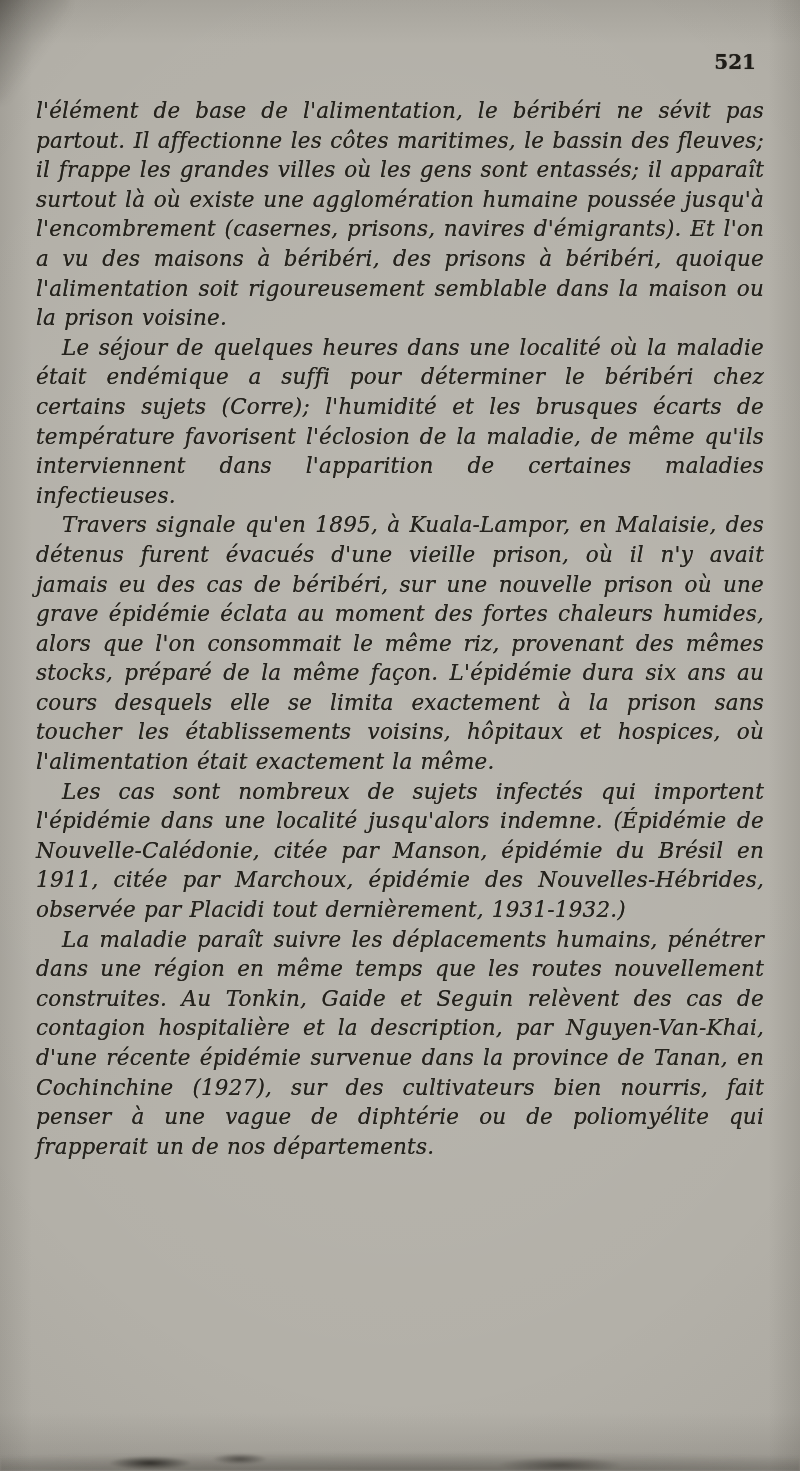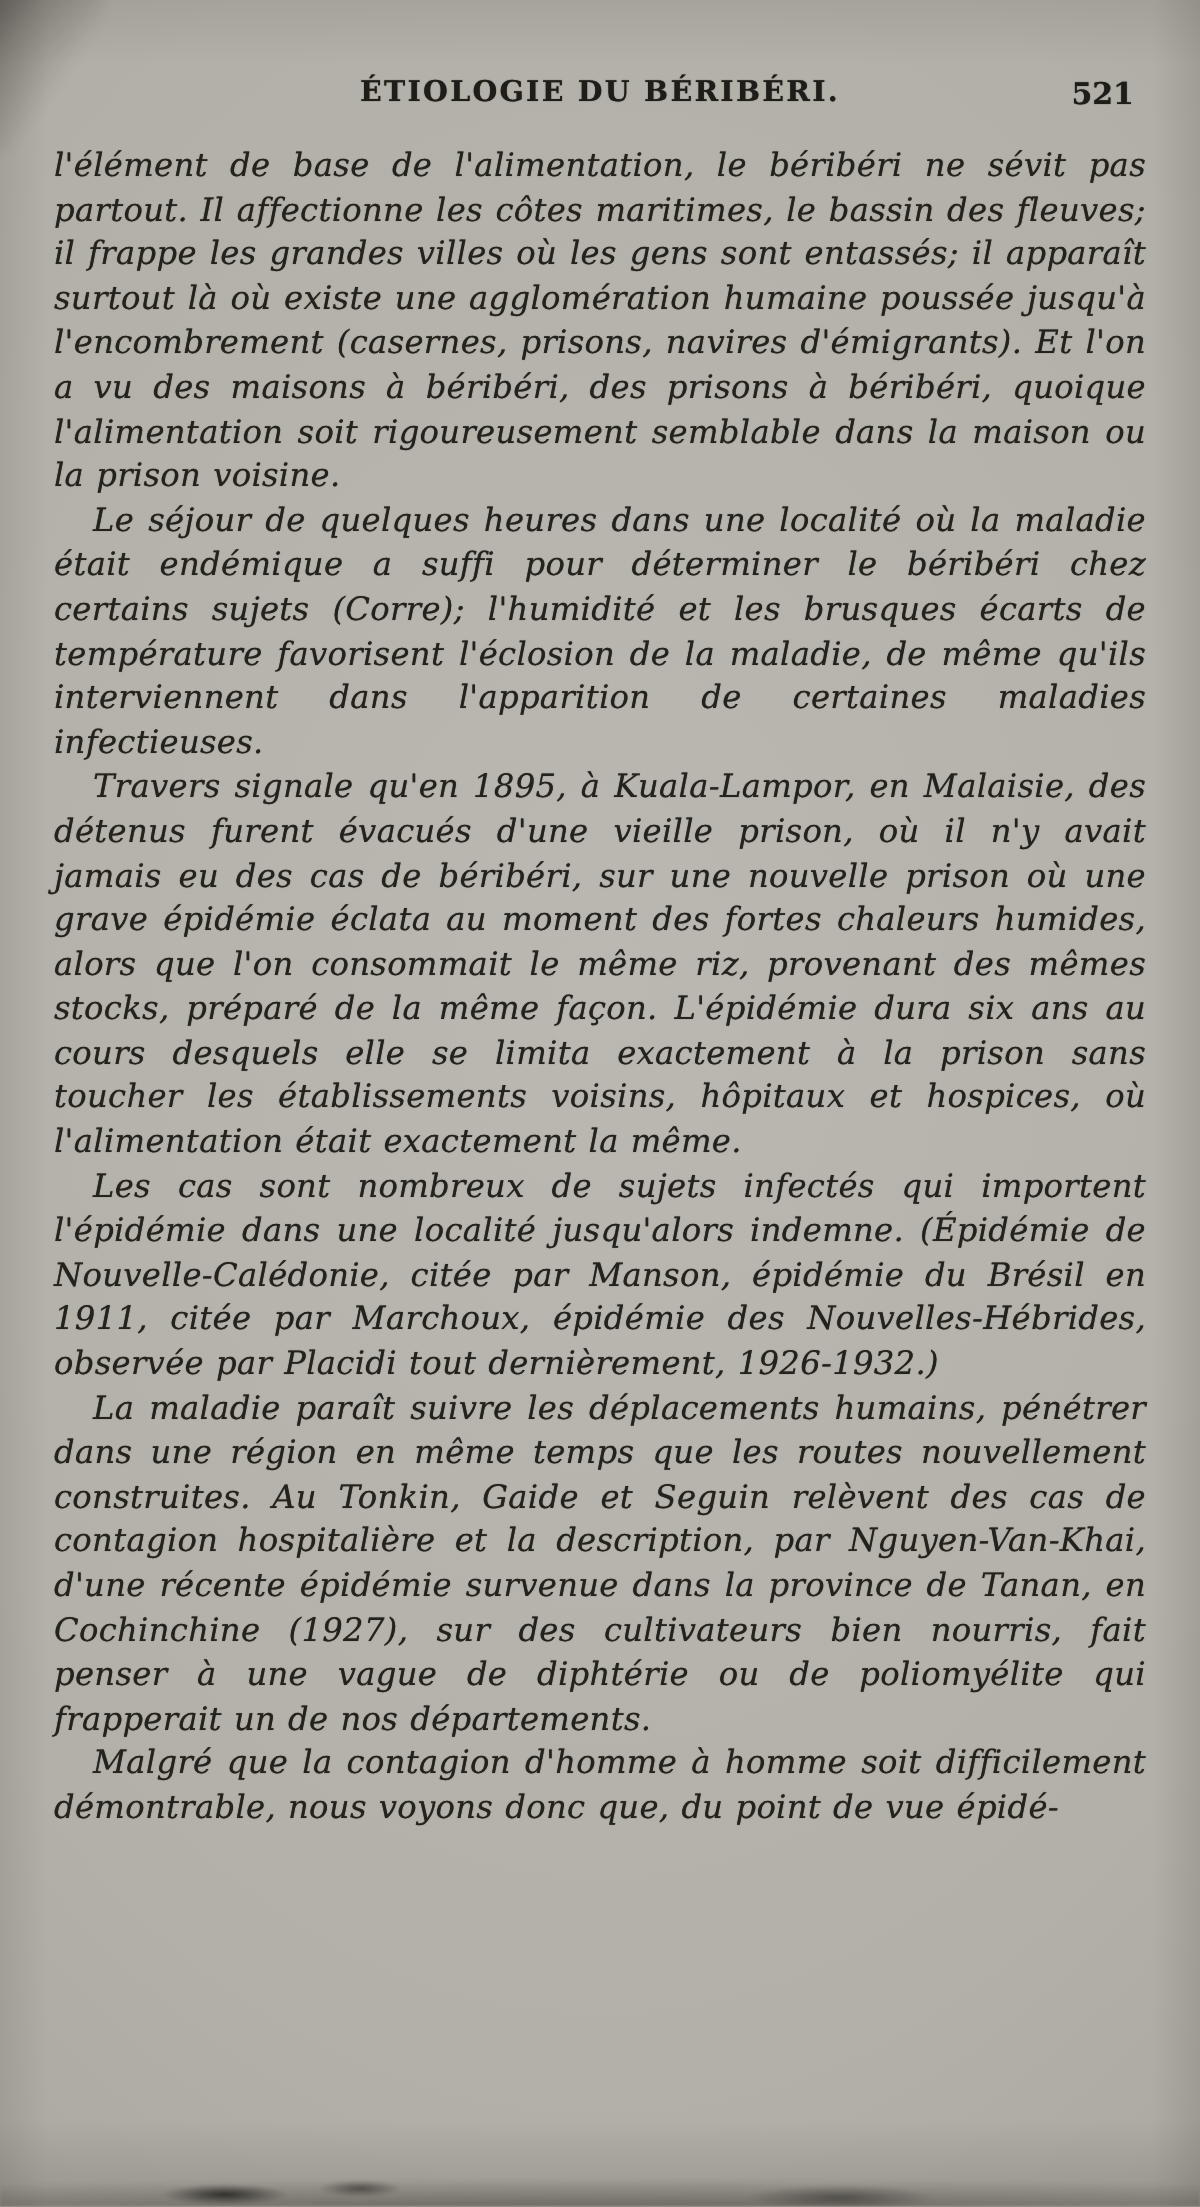--- a/index.html
+++ b/index.html
@@ -86,25 +86,23 @@
   }
   .para.noindent {
     text-indent: 0;
   }
 </style>
 </head>
 <body>
 
 <div class="scan">
   <div class="page-header">
-    <div class="running-title">ÉTIOLOGIE DU BÉRIBÉRI.</div>
     <div class="page-number">521</div>
   </div>
 
   <div class="page-body">
     <p class="para noindent">l'élément de base de l'alimentation, le béribéri ne sévit pas partout. Il affectionne les côtes maritimes, le bassin des fleuves; il frappe les grandes villes où les gens sont entassés; il apparaît surtout là où existe une agglomération humaine poussée jusqu'à l'encombrement (casernes, prisons, navires d'émigrants). Et l'on a vu des maisons à béribéri, des prisons à béribéri, quoique l'alimentation soit rigoureusement semblable dans la maison ou la prison voisine.</p>
     <p class="para">Le séjour de quelques heures dans une localité où la maladie était endémique a suffi pour déterminer le béribéri chez certains sujets (Corre); l'humidité et les brusques écarts de température favorisent l'éclosion de la maladie, de même qu'ils interviennent dans l'apparition de certaines maladies infectieuses.</p>
     <p class="para">Travers signale qu'en 1895, à Kuala-Lampor, en Malaisie, des détenus furent évacués d'une vieille prison, où il n'y avait jamais eu des cas de béribéri, sur une nouvelle prison où une grave épidémie éclata au moment des fortes chaleurs humides, alors que l'on consommait le même riz, provenant des mêmes stocks, préparé de la même façon. L'épidémie dura six ans au cours desquels elle se limita exactement à la prison sans toucher les établissements voisins, hôpitaux et hospices, où l'alimentation était exactement la même.</p>
-    <p class="para">Les cas sont nombreux de sujets infectés qui importent l'épidémie dans une localité jusqu'alors indemne. (Épidémie de Nouvelle-Calédonie, citée par Manson, épidémie du Brésil en 1911, citée par Marchoux, épidémie des Nouvelles-Hébrides, observée par Placidi tout dernièrement, 1926-1932.)</p>
+    <p class="para">Les cas sont nombreux de sujets infectés qui importent l'épidémie dans une localité jusqu'alors indemne. (Épidémie de Nouvelle-Calédonie, citée par Manson, épidémie du Brésil en 1911, citée par Marchoux, épidémie des Nouvelles-Hébrides, observée par Placidi tout dernièrement, 1931-1932.)</p>
     <p class="para">La maladie paraît suivre les déplacements humains, pénétrer dans une région en même temps que les routes nouvellement construites. Au Tonkin, Gaide et Seguin relèvent des cas de contagion hospitalière et la description, par Nguyen-Van-Khai, d'une récente épidémie survenue dans la province de Tanan, en Cochinchine (1927), sur des cultivateurs bien nourris, fait penser à une vague de diphtérie ou de poliomyélite qui frapperait un de nos départements.</p>
-    <p class="para">Malgré que la contagion d'homme à homme soit difficilement démontrable, nous voyons donc que, du point de vue épidé-</p>
   </div>
 </div>
 
 </body></html>

